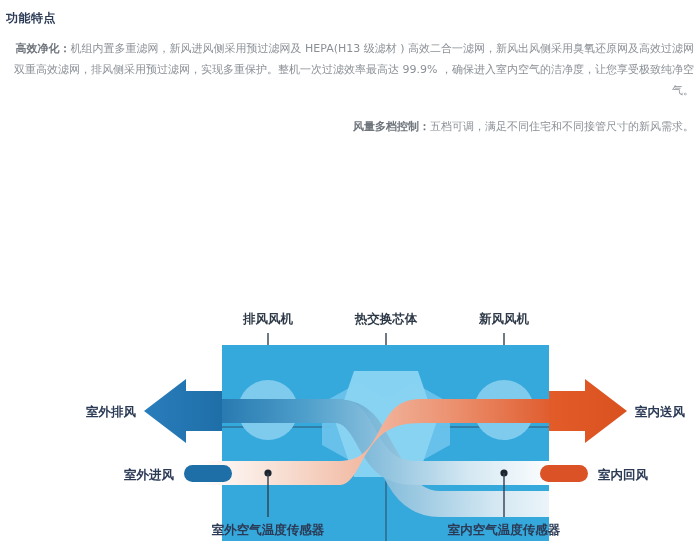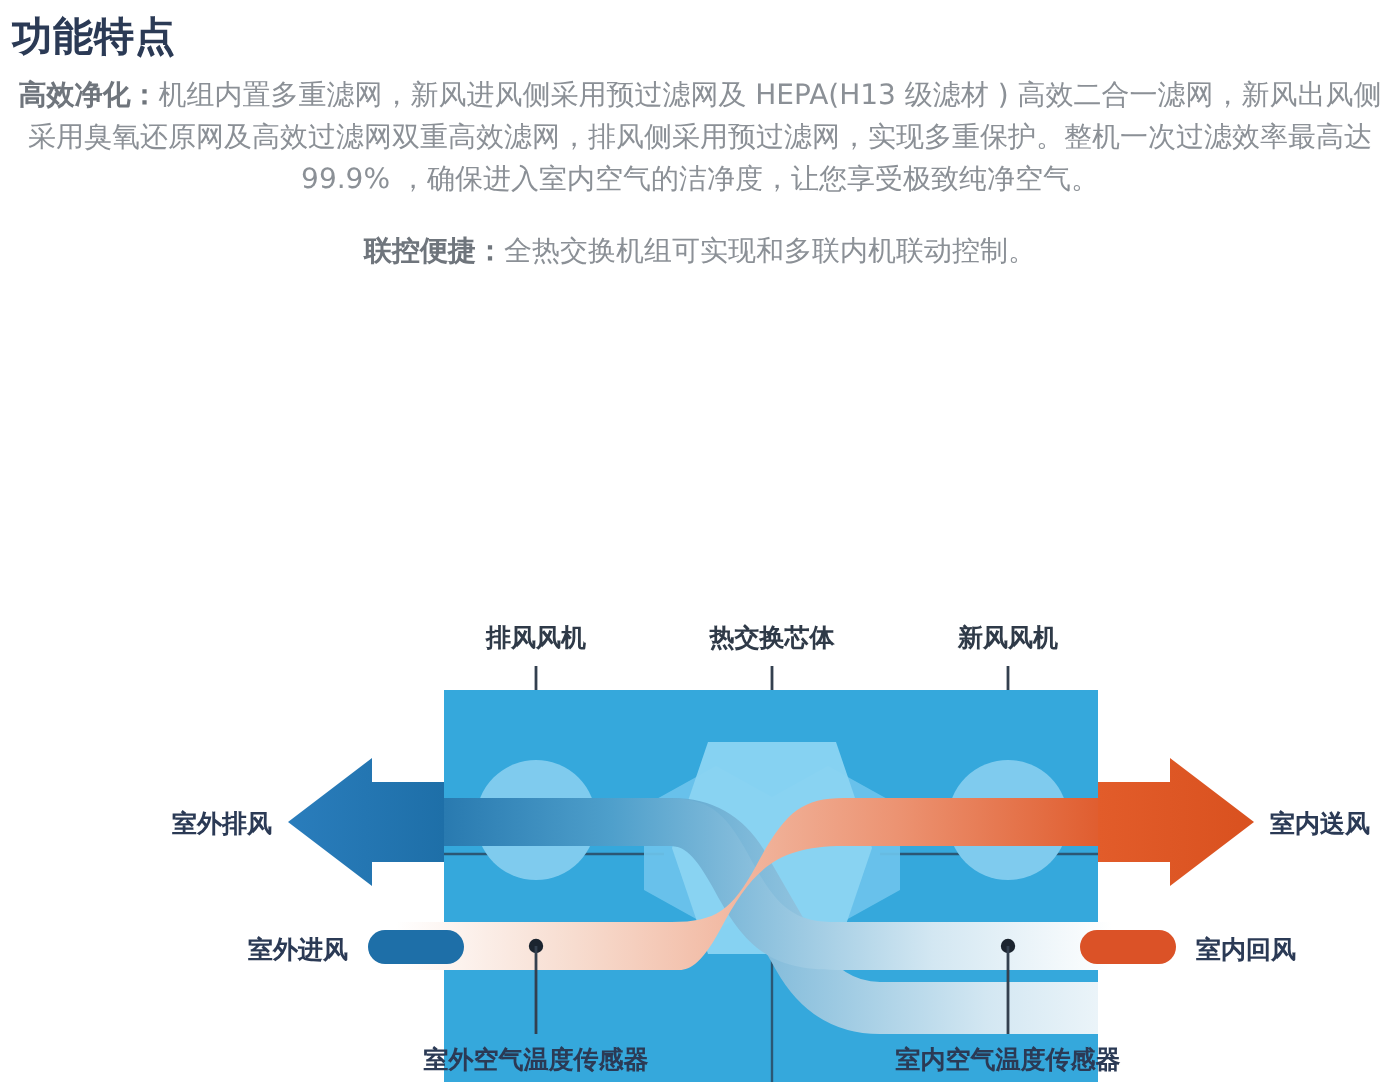--- a/index.html
+++ b/index.html
@@ -21,40 +21,40 @@
     position: relative;
     width: 700px;
     height: 541px;
   }
 
   
   .section-title {
     position: absolute;
     left: 6px;
     top: 7px;
-    font-size: 20px;
+    font-size: 12px;
     font-weight: bold;
     color: #2b3a55;
     letter-spacing: 0.5px;
     line-height: 22px;
   }
 
   
   .features {
     position: absolute;
     left: 6px;
     top: 38px;
     width: 688px;
   }
   .feature-p {
-    font-size: 14px;
+    font-size: 11px;
     line-height: 21px;
     color: #8b9096;
     margin: 0 0 15px 0;
-    text-align: center;
+    text-align: right;
   }
   .feature-p .lead {
     font-weight: bold;
     color: #6f757c;
   }
 
   
   .diagram {
     position: absolute;
     left: 0;
@@ -85,24 +85,24 @@
 
   <div class="section-title">功能特点</div>
 
   <div class="features">
 
     <p class="feature-p">
       <span class="lead">高效净化：</span><span>机组内置多重滤网，新风进风侧采用预过滤网及 HEPA(H13 级滤材 ) 高效二合一滤网，新风出风侧采用臭氧还原网及高效过滤网双重高效滤网，排风侧采用预过滤网，实现多重保护。整机一次过滤效率最高达 99.9% ，确保进入室内空气的洁净度，让您享受极致纯净空气。</span>
     </p>
 
 
-
     <p class="feature-p">
-      <span class="lead">联控便捷：</span><span>全热交换机组可实现和多联内机联动控制。</span>
+      <span class="lead">风量多档控制：</span><span>五档可调，满足不同住宅和不同接管尺寸的新风需求。</span>
     </p>
+
 
 
   </div>
 
   <div class="diagram">
     <svg width="700" height="236" viewBox="0 0 700 236" xmlns="http://www.w3.org/2000/svg">
       <defs>
 
         <linearGradient id="gradCold" x1="0" y1="0" x2="1" y2="0">
           <stop offset="0%" stop-color="#1E6FA8"></stop>

